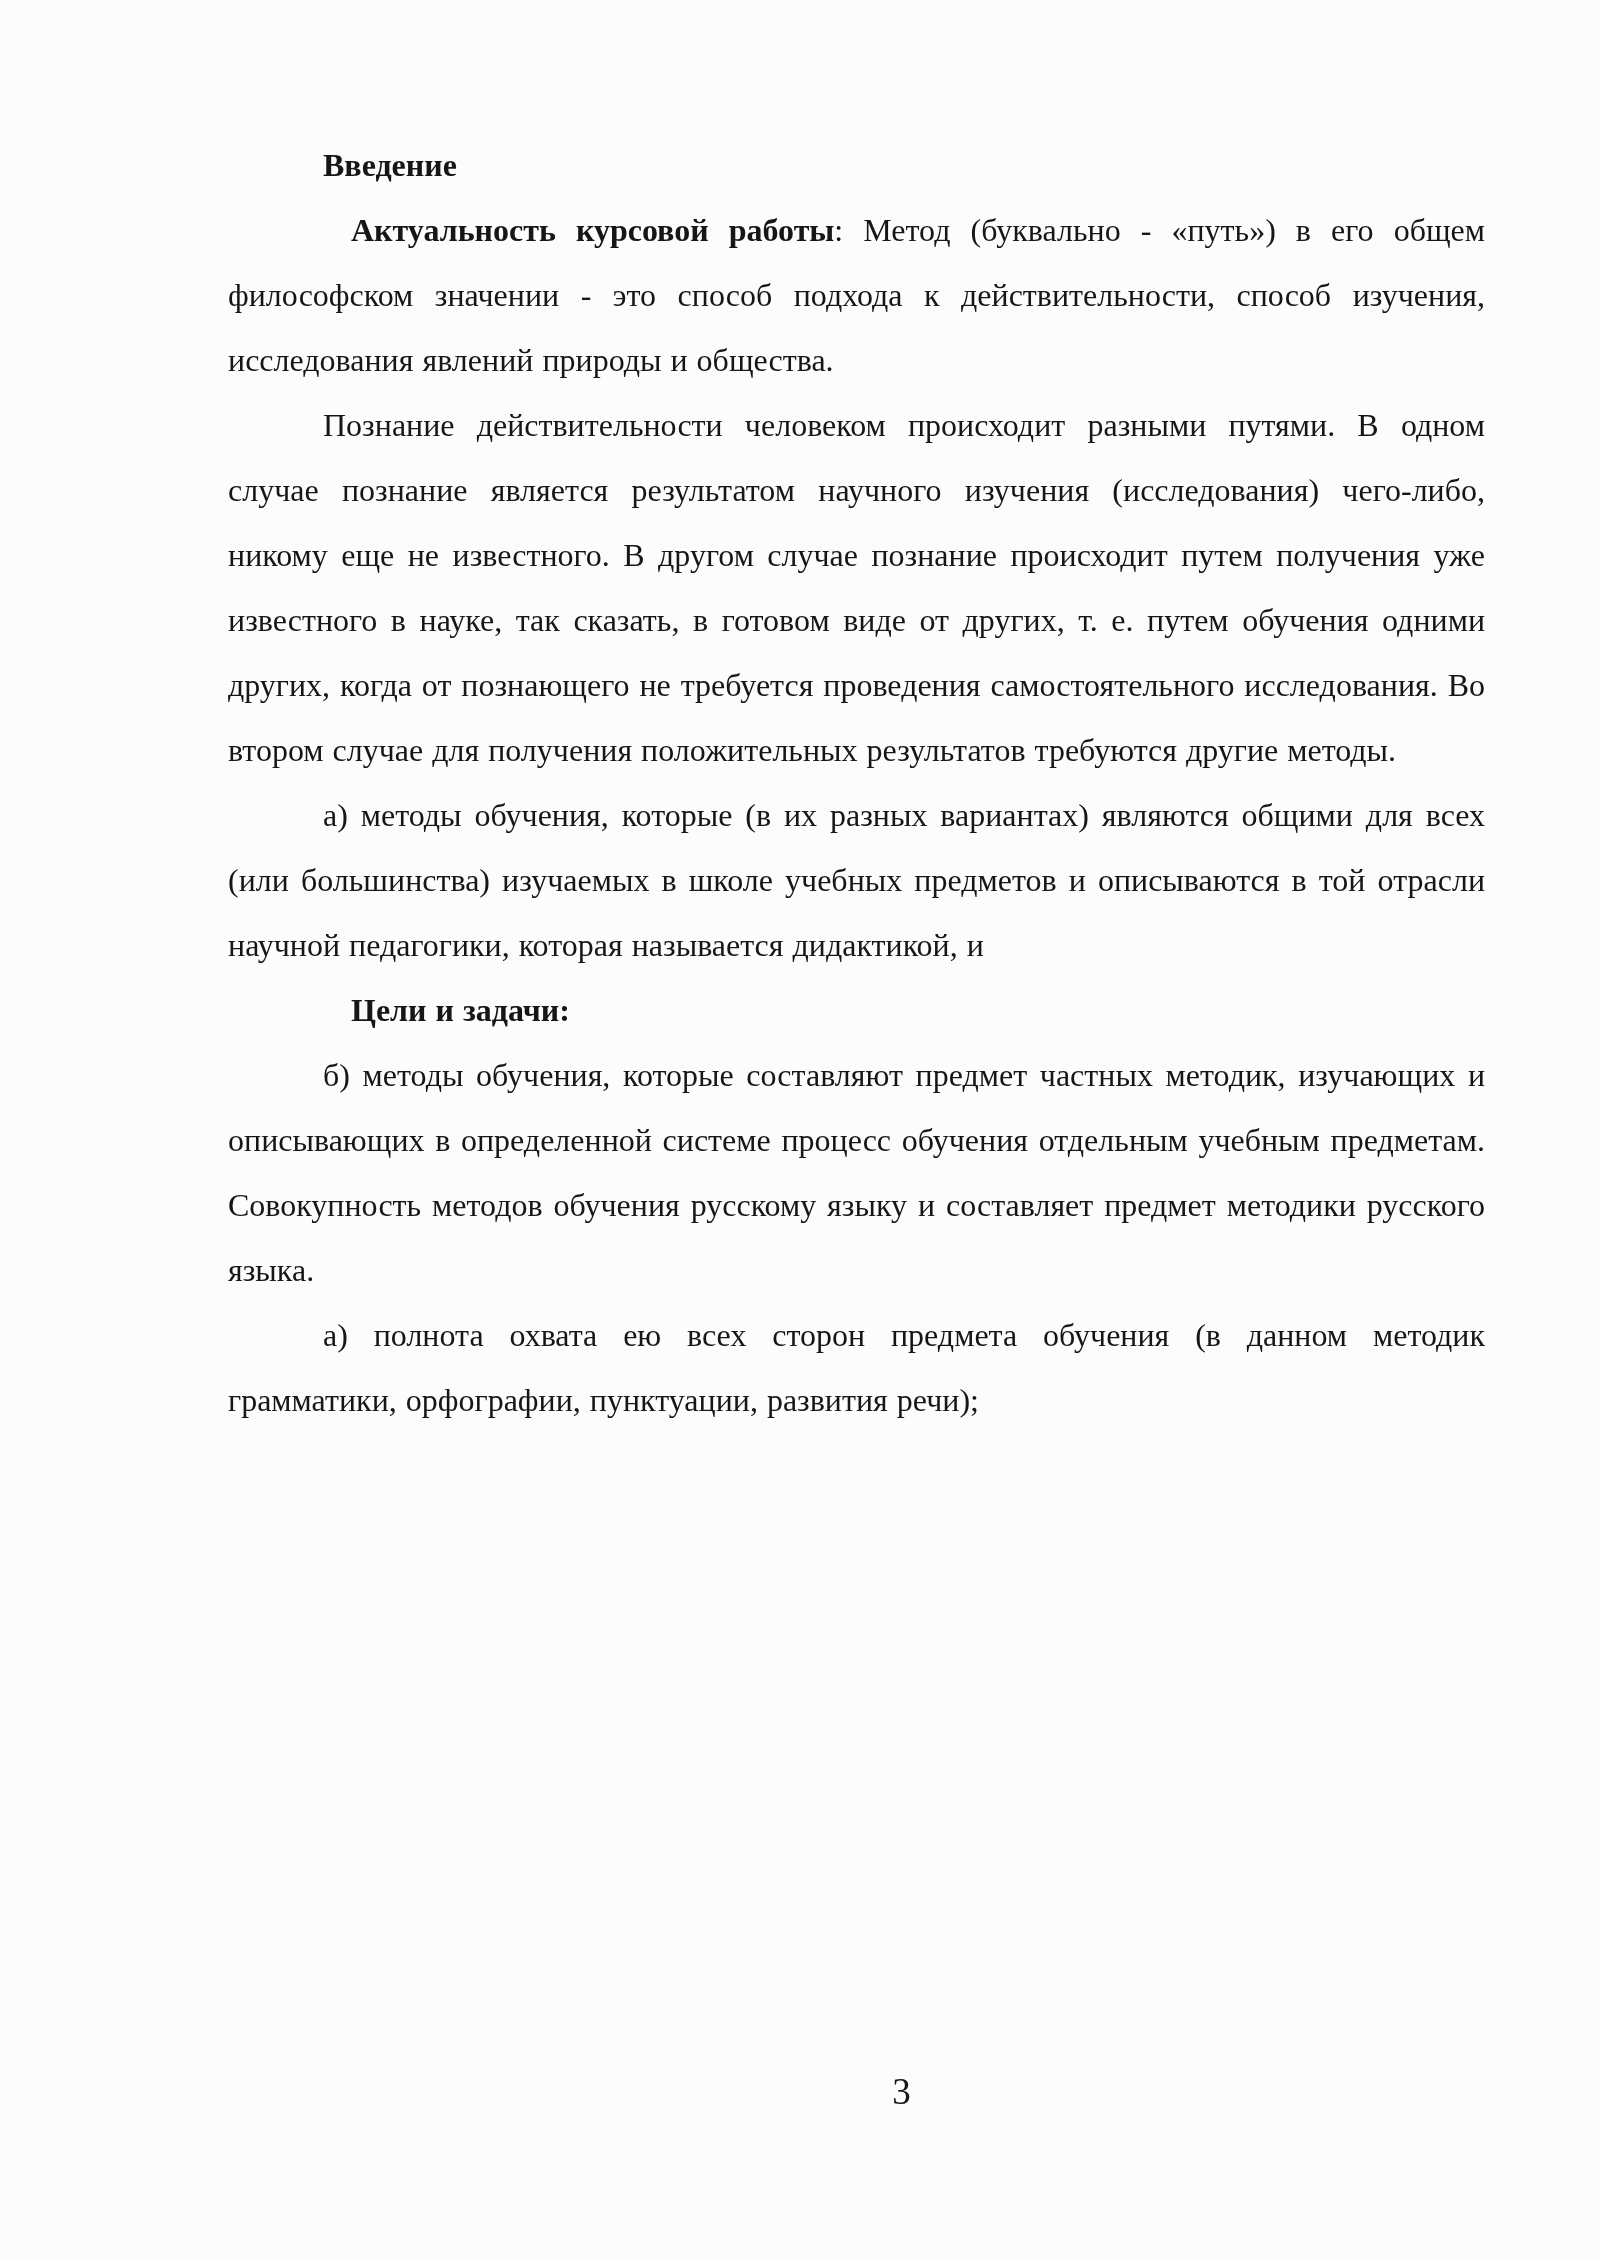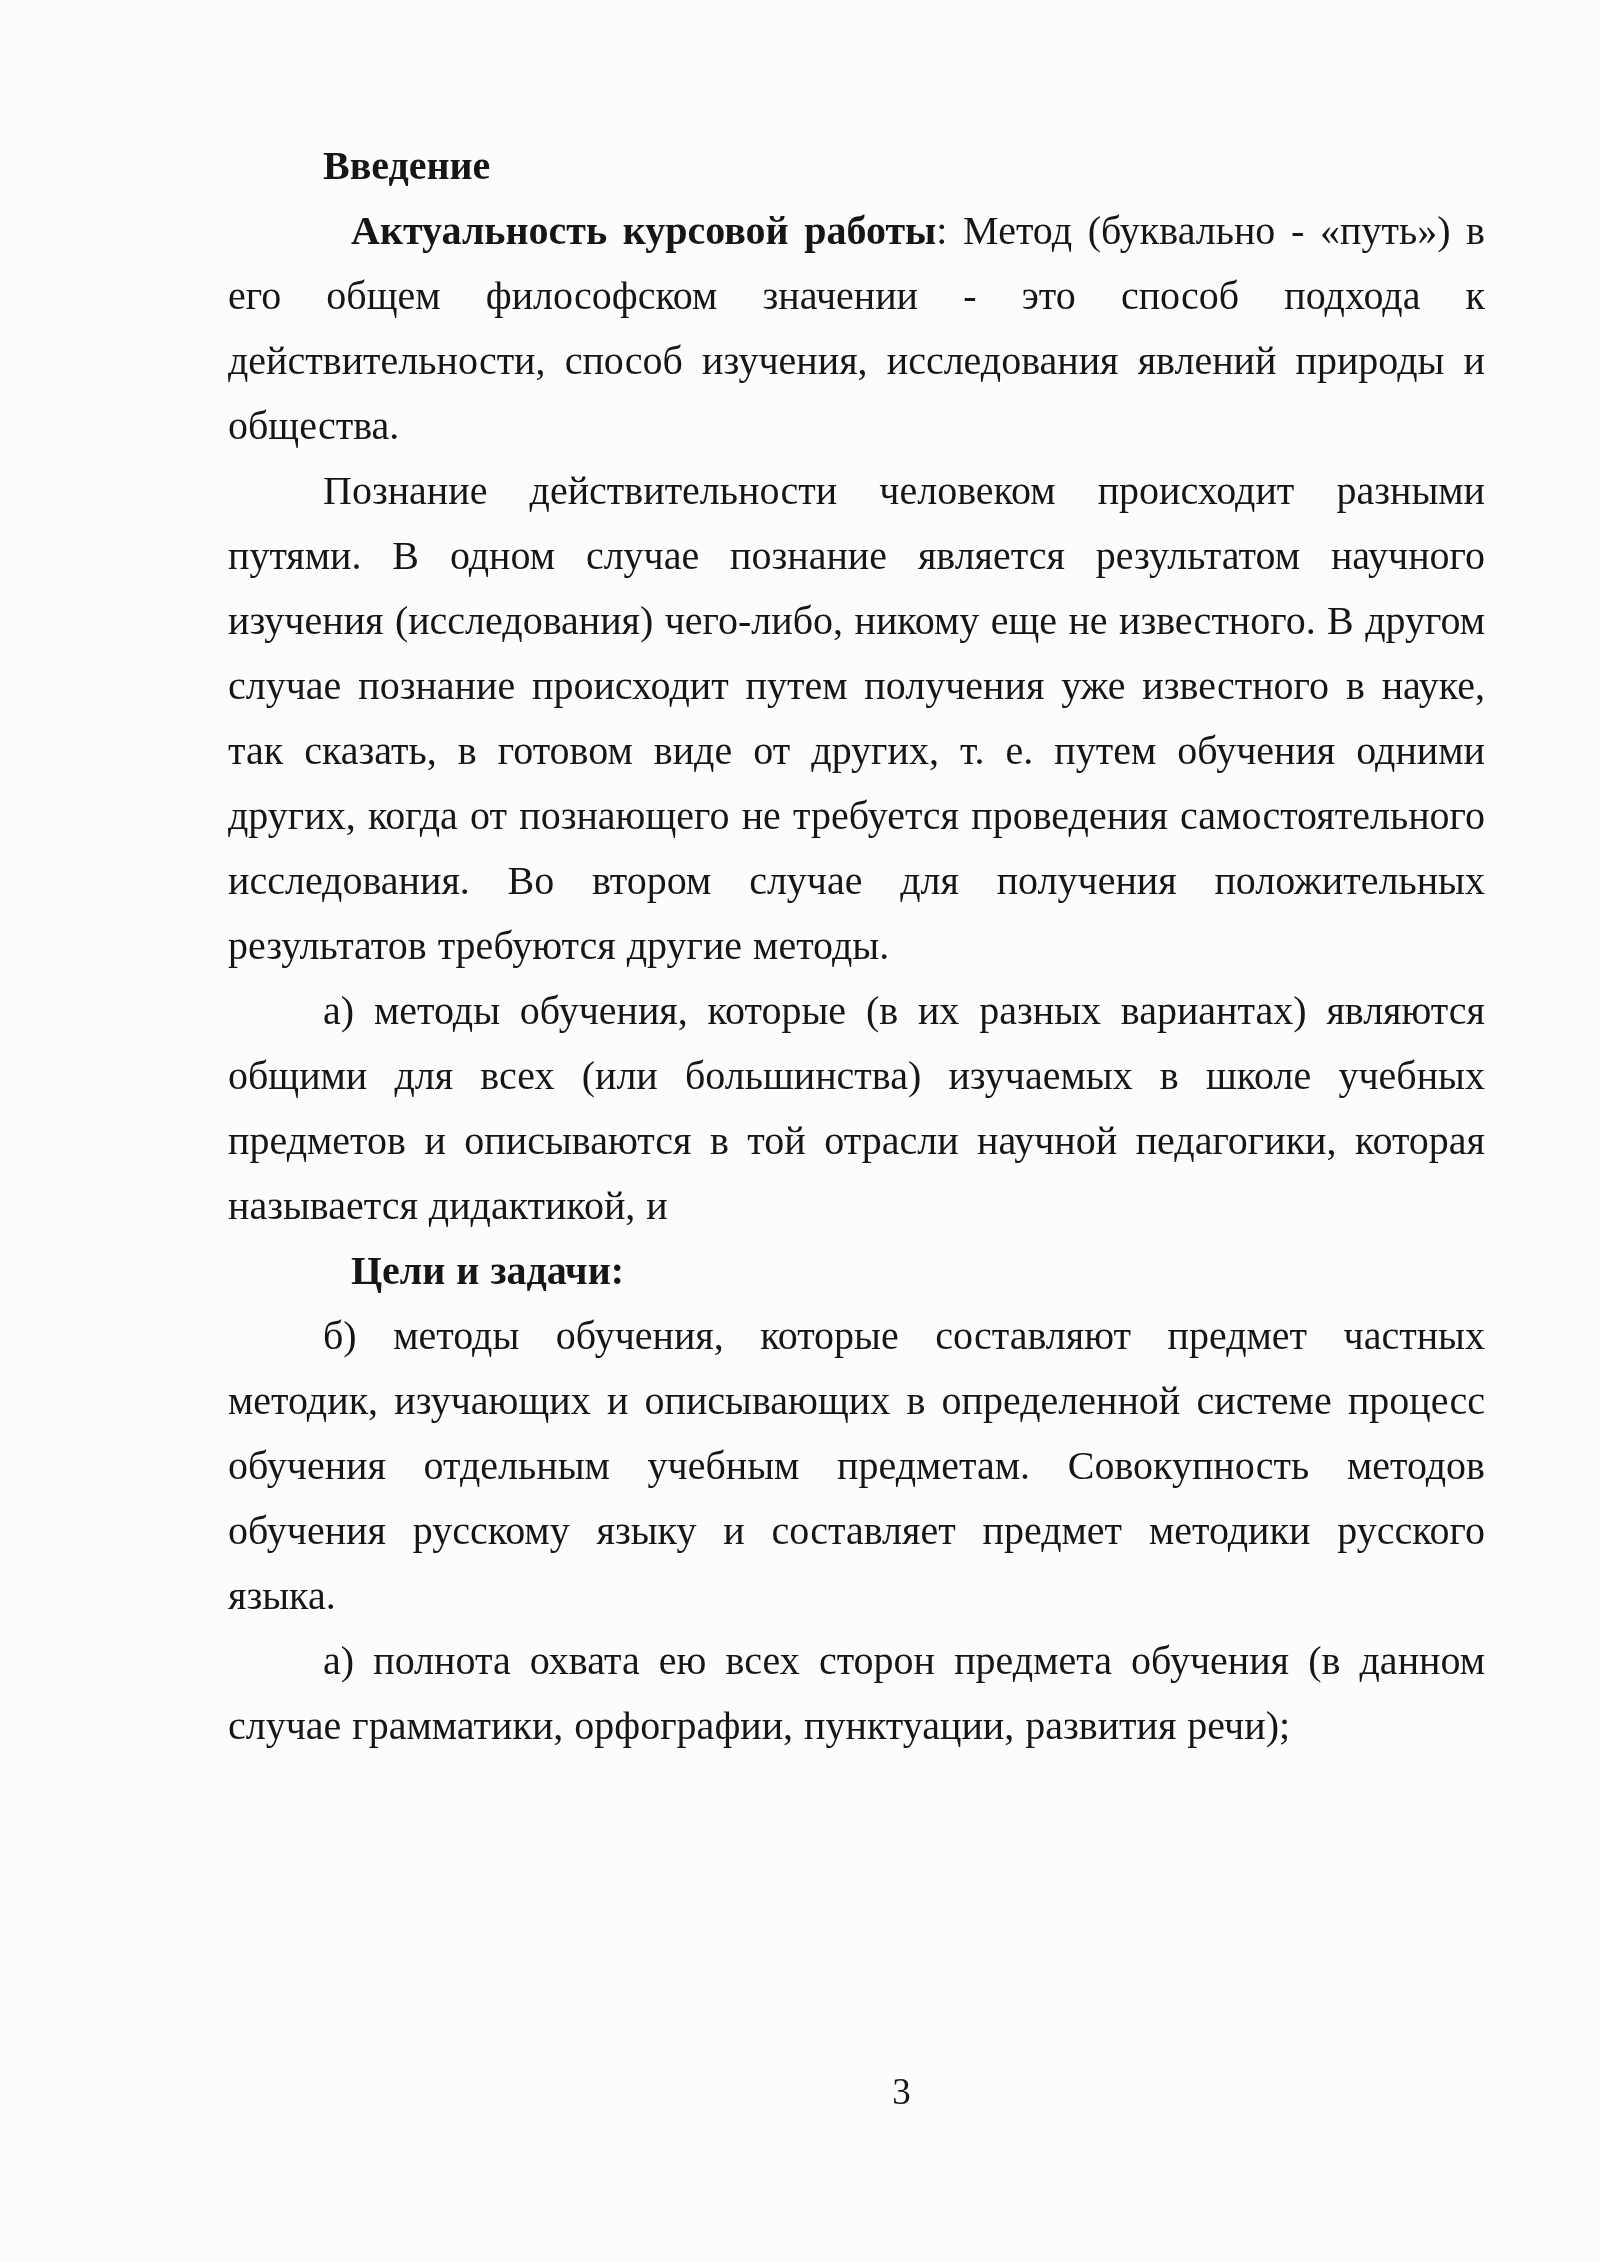--- a/index.html
+++ b/index.html
@@ -19,21 +19,21 @@
     background: #fcfcfc;
   }
   .content {
     position: absolute;
     left: 228px;
     top: 133px;
     width: 1257px;
   }
   .para {
     font-family: "Liberation Serif", "DejaVu Serif", serif;
-    font-size: 40px;
+    font-size: 32px;
     line-height: 65px;
     color: #161616;
     text-align: justify;
     text-indent: 95px;
     margin: 0;
     word-spacing: 1px;
   }
   .para .lead-bold {
     font-weight: bold;
     margin-left: 28px;
@@ -68,19 +68,19 @@
 
     <p class="para"><span>Познание действительности человеком происходит разными путями. В одном случае познание является результатом научного изучения (исследования) чего-либо, никому еще не известного. В другом случае познание происходит путем получения уже известного в науке, так сказать, в готовом виде от других, т. е. путем обучения одними других, когда от познающего не требуется проведения самостоятельного исследования. Во втором случае для получения положительных результатов требуются другие методы.</span></p>
 
     <p class="para"><span>а) методы обучения, которые (в их разных вариантах) являются общими для всех (или большинства) изучаемых в школе учебных предметов и описываются в той отрасли научной педагогики, которая называется дидактикой, и</span></p>
 
     <p class="para"><span class="lead-bold">Цели и задачи:</span><span></span></p>
 
     <p class="para"><span>б) методы обучения, которые составляют предмет частных методик, изучающих и описывающих в определенной системе процесс обучения отдельным учебным предметам. Совокупность методов обучения русскому языку и составляет предмет методики русского языка.</span></p>
 
 
-    <p class="para"><span>а) полнота охвата ею всех сторон предмета обучения (в данном случае грамматики, орфографии, пунктуации, развития речи);</span></p>
+    <p class="para"><span>а) полнота охвата ею всех сторон предмета обучения (в данном методик грамматики, орфографии, пунктуации, развития речи);</span></p>
 
 
   </div>
 
   <div class="page-number">3</div>
 </div>
 
 </body></html>

